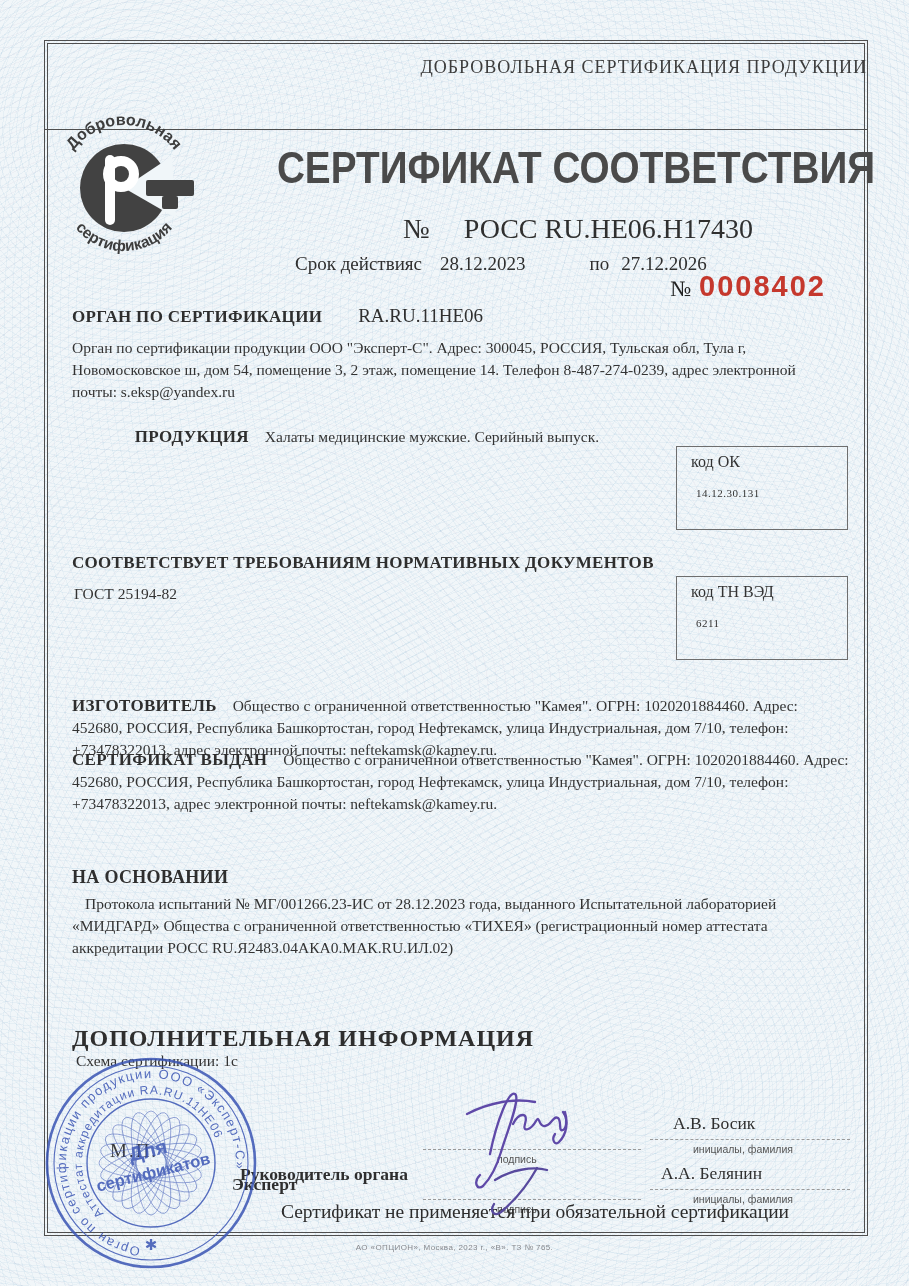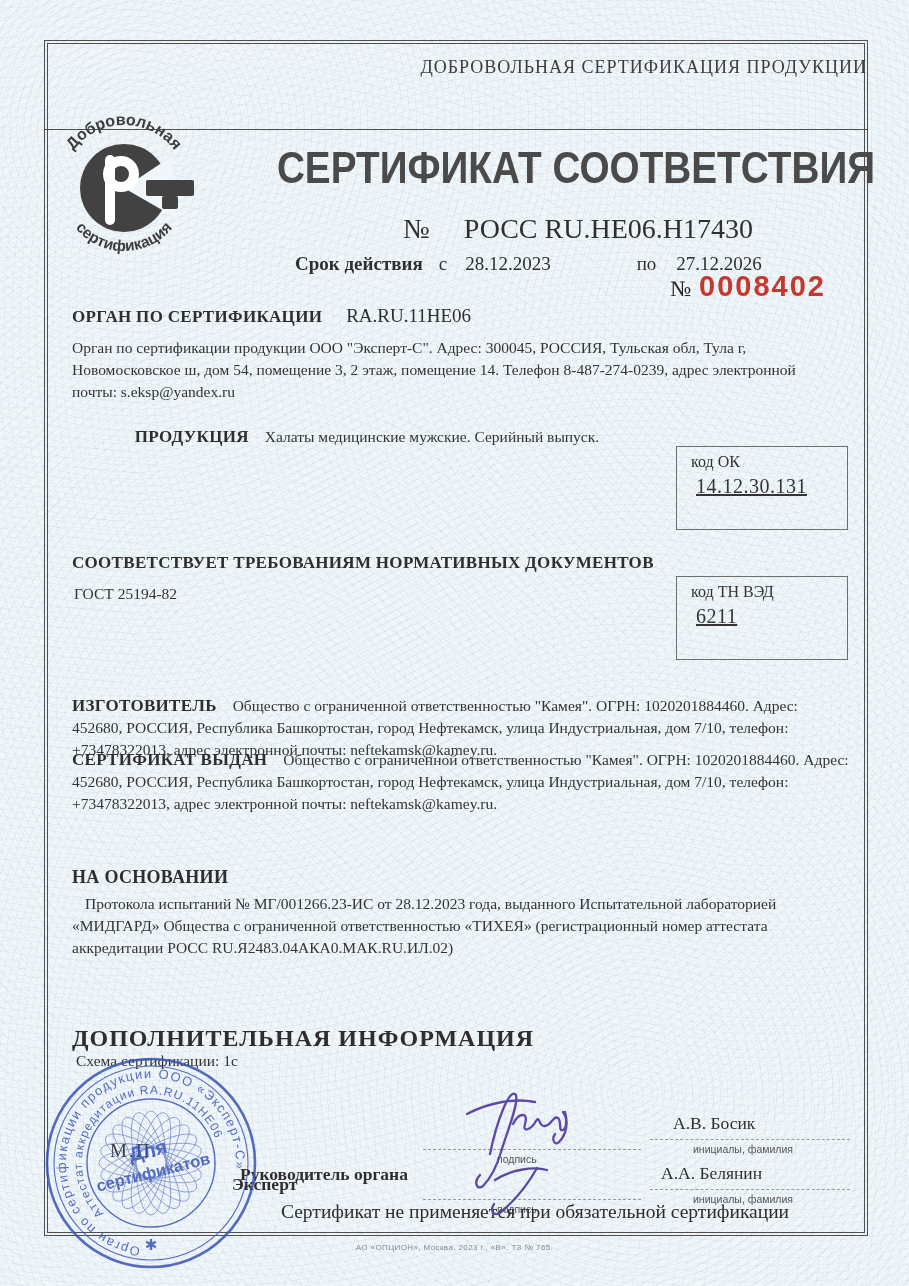--- a/index.html
+++ b/index.html
@@ -19,34 +19,34 @@
   .banner{position:absolute;top:16px;left:0;width:100%;text-align:right;
     font-weight:normal;font-size:18px;letter-spacing:1px;color:#3c3c3c;}
   .band-line{position:absolute;top:88px;left:0;width:100%;border-top:1.5px solid #4f4f4f;}
   .logo-svg{position:absolute;left:52px;top:100px;}
   .doc-title{position:absolute;left:195px;top:102px;width:615px;text-align:center;
     font-family:"Liberation Sans",sans-serif;font-weight:bold;font-size:44px;color:#4a4a4a;
     transform:scaleX(.88);transform-origin:center;white-space:nowrap;letter-spacing:0px;}
   .cert-no{position:absolute;left:358px;top:172px;font-size:28px;color:#2f2f2f;}
   .cert-no .no-sign{margin-right:34px;}
   .validity{position:absolute;left:250px;top:212px;font-size:19px;color:#2f2f2f;white-space:nowrap;}
-  .validity .v-label{font-weight:bold;margin-right:16px;}
+  .validity .v-label{font-weight:normal;}
   .validity .v-from-label{margin-right:18px;}
-  .validity .v-from{margin-right:86px;font-family:Liberation Serif, serif;}
-  .validity .v-to-label{margin-right:20px;}
+  .validity .v-from{margin-right:64px;font-family:Liberation Serif, serif;}
+  .validity .v-to-label{margin-right:12px;}
   .blank-line{position:absolute;left:625px;top:229px;white-space:nowrap;}
   .blank-line .no-sign{font-size:22px;color:#222;margin-right:8px;}
   .blank-line .blank-num{font-family:Liberation Sans, sans-serif;font-weight:bold;
     font-size:29px;color:#c5382d;letter-spacing:2px;}
   .sec-label{font-weight:bold;font-size:17px;color:#2e2e2e;letter-spacing:.3px;margin-right:16px;}
   .sec-text{font-size:15.5px;color:#333;}
   .para{line-height:22px;}
   .codebox{position:absolute;border:1px solid #6e6e6e;width:172px;height:84px;padding:6px 0 0 14px;box-sizing:border-box;}
   .codebox .cb-label{font-size:16px;color:#333;}
-  .codebox .cb-value{font-size:20px;color:#333;margin-top:4px;padding-left:5px;letter-spacing:.5px;text-decoration:underline;}
+  .codebox .cb-value{font-size:11px;color:#333;margin-top:16px;padding-left:5px;letter-spacing:.5px;}
   .sig-row-role{position:absolute;font-weight:bold;font-size:17.5px;color:#2e2e2e;}
   .sig-line{position:absolute;border-bottom:1.5px dashed #9a9a9a;height:0;}
   .sig-caption{position:absolute;font-size:10.5px;color:#555;font-family:"Liberation Sans",sans-serif;}
   .sig-name{position:absolute;font-size:17.5px;color:#2f2f2f;}
   .bottom-note{position:absolute;left:180px;top:1160px;width:620px;text-align:center;
     font-size:19.5px;color:#2c2c2c;}
   .mp-mark{position:absolute;left:110px;top:1140px;font-size:19px;color:#3a3a3a;letter-spacing:2px;}
   .stamp-svg{position:absolute;left:40px;top:1052px;opacity:.85;}
   .sign-svg{position:absolute;left:395px;top:1072px;}
   .print-footer{position:absolute;left:0;top:1243px;width:100%;text-align:center;
@@ -71,21 +71,21 @@
 
     <div class="validity">
       <span class="v-label">Срок действия</span><span class="v-from-label">с</span><span class="v-from">28.12.2023</span><span class="v-to-label">по</span><span>27.12.2026</span>
     </div>
 
     <div class="blank-line">
       <span class="no-sign">№</span><span class="blank-num">0008402</span>
     </div>
 
     <div style="position:absolute;left:27px;top:264px;">
-      <span class="sec-label" style="margin-right:24px;">ОРГАН ПО СЕРТИФИКАЦИИ</span><span style="font-size:19px;color:#2f2f2f;">RA.RU.11НЕ06</span>
+      <span class="sec-label" style="margin-right:36px;">ОРГАН ПО СЕРТИФИКАЦИИ</span><span style="font-size:19px;color:#2f2f2f;">RA.RU.11НЕ06</span>
     </div>
     <div class="sec-text para" style="position:absolute;left:27px;top:296px;width:772px;">Орган по сертификации продукции ООО "Эксперт-С". Адрес: 300045, РОССИЯ, Тульская обл, Тула г, Новомосковское ш, дом 54, помещение 3, 2 этаж, помещение 14. Телефон 8-487-274-0239, адрес электронной почты: s.eksp@yandex.ru</div>
 
     <div style="position:absolute;left:27px;top:386px;width:590px;text-align:center;">
       <span class="sec-label">ПРОДУКЦИЯ</span><span class="sec-text">Халаты медицинские мужские. Серийный выпуск.</span>
     </div>
     <div class="codebox" style="left:631px;top:405px;">
       <div class="cb-label">код ОК</div>
       <div class="cb-value">14.12.30.131</div>
     </div>

